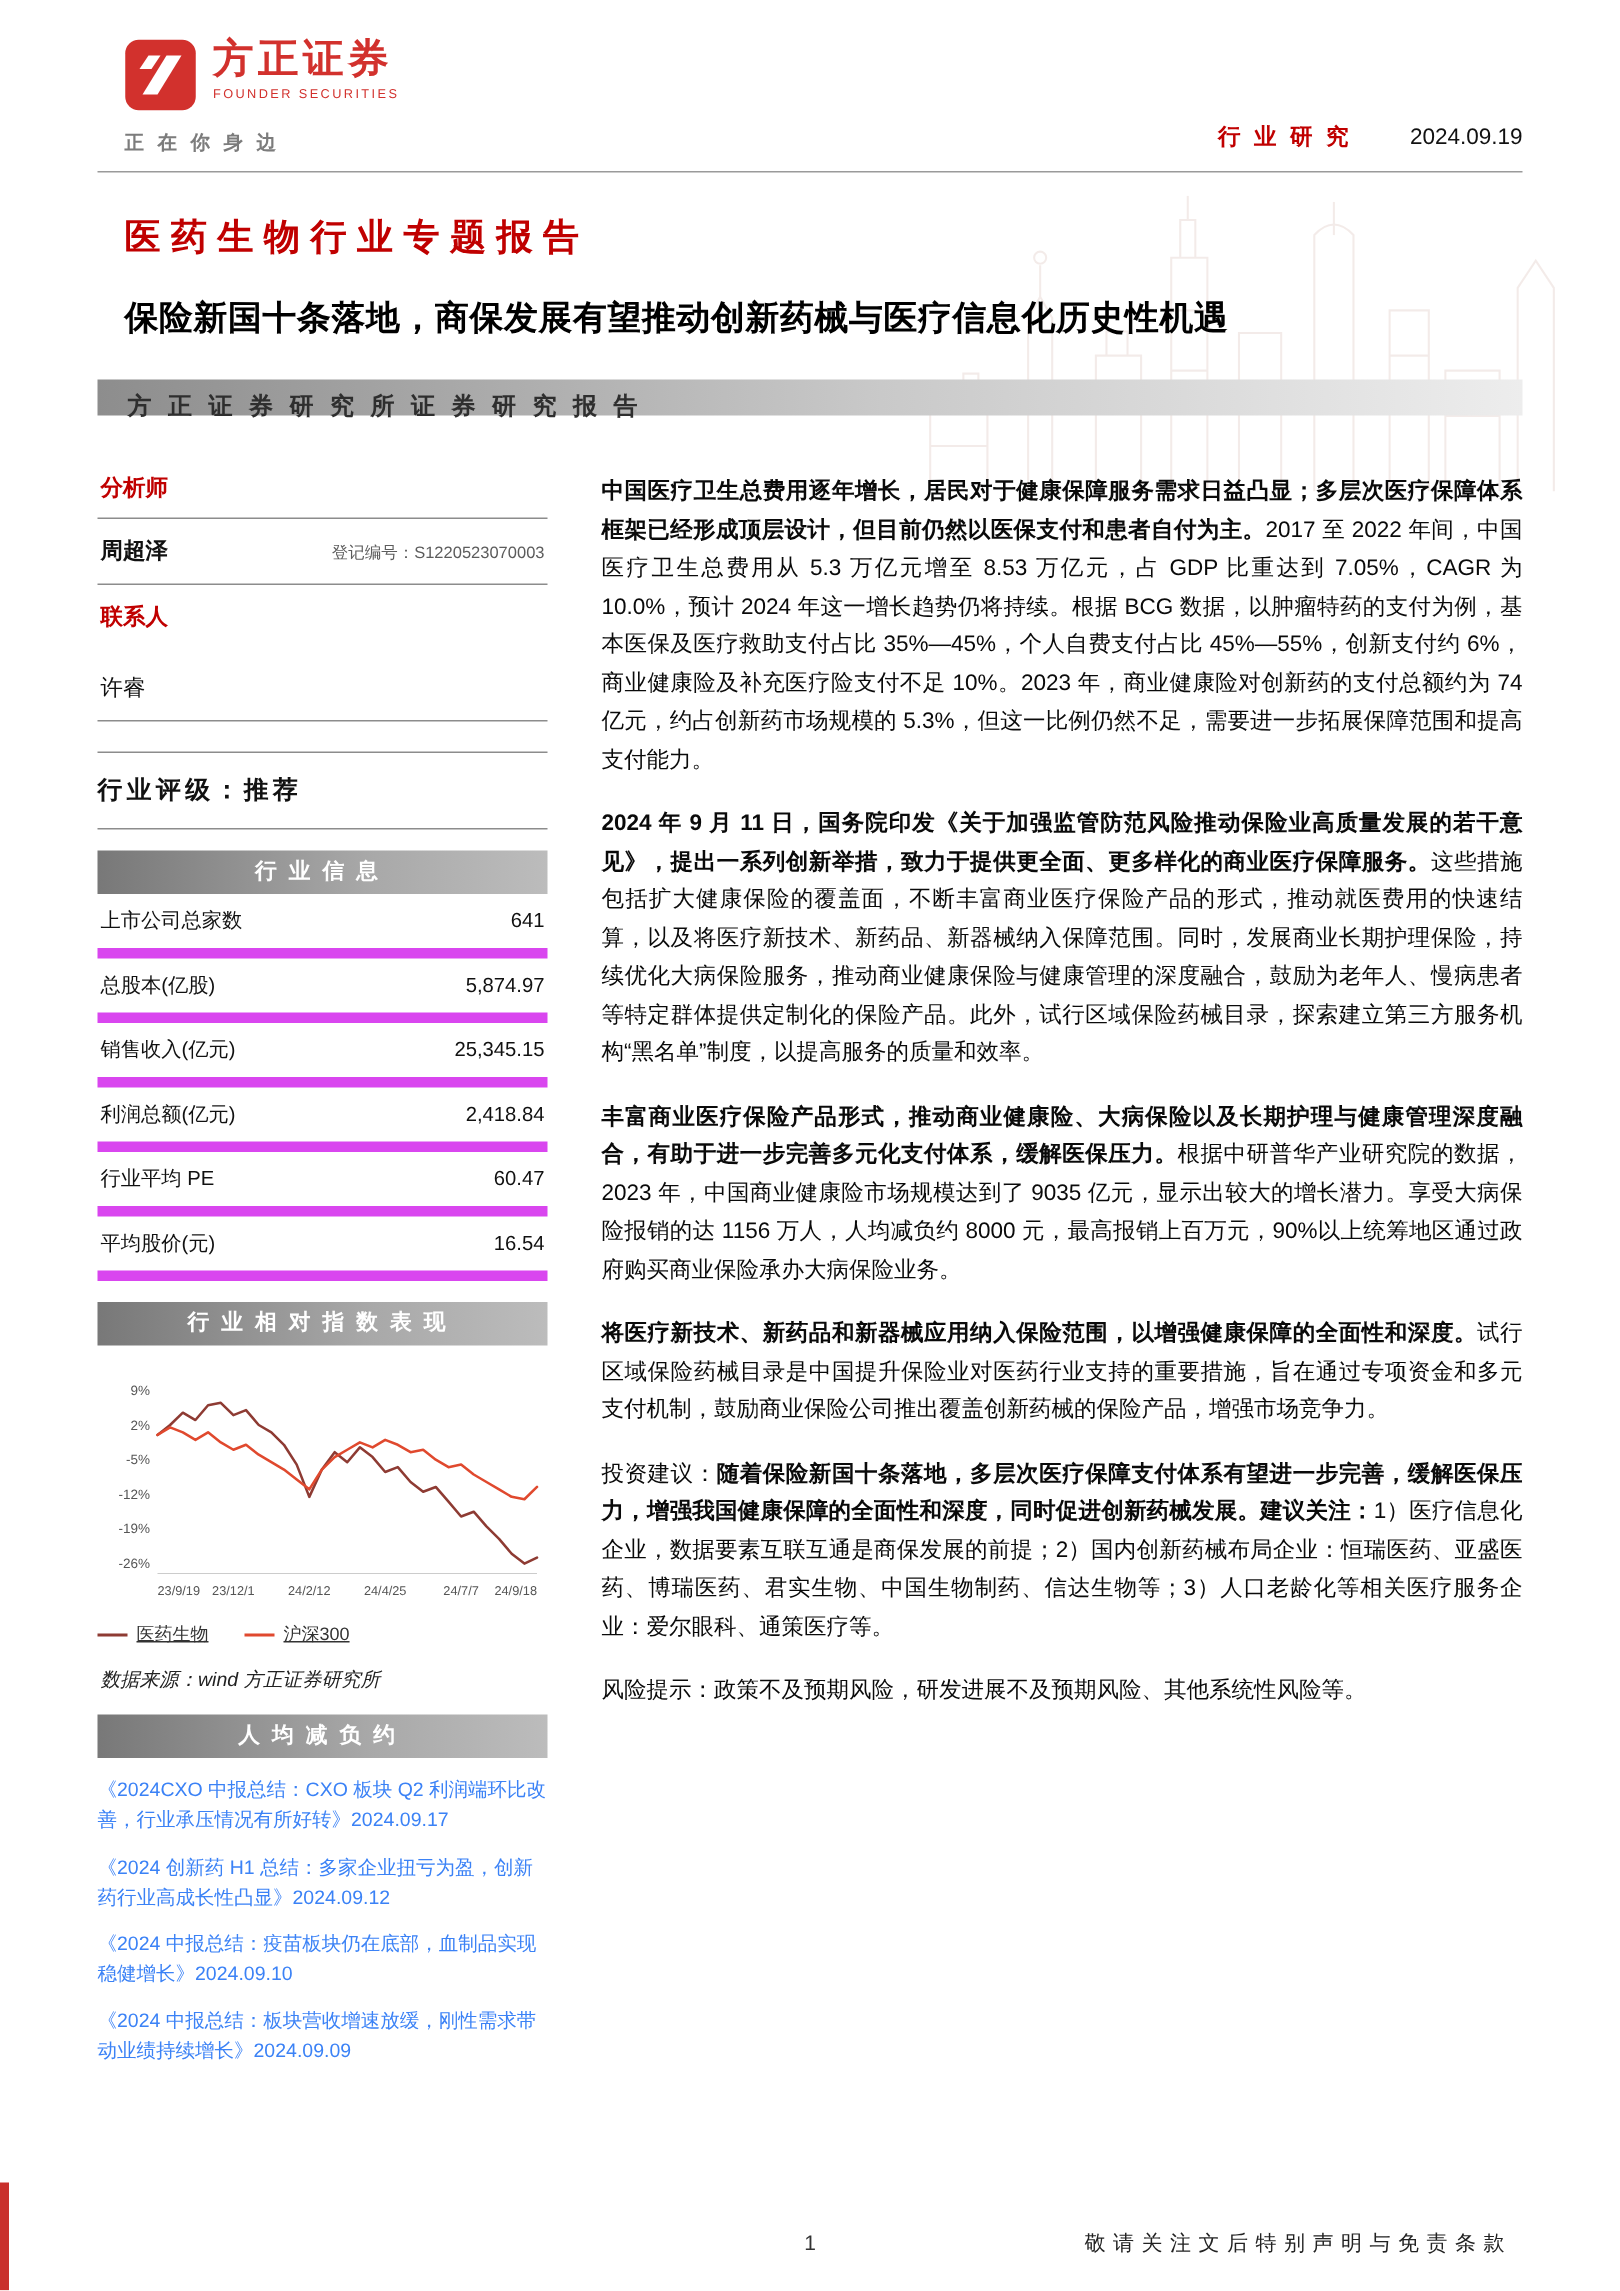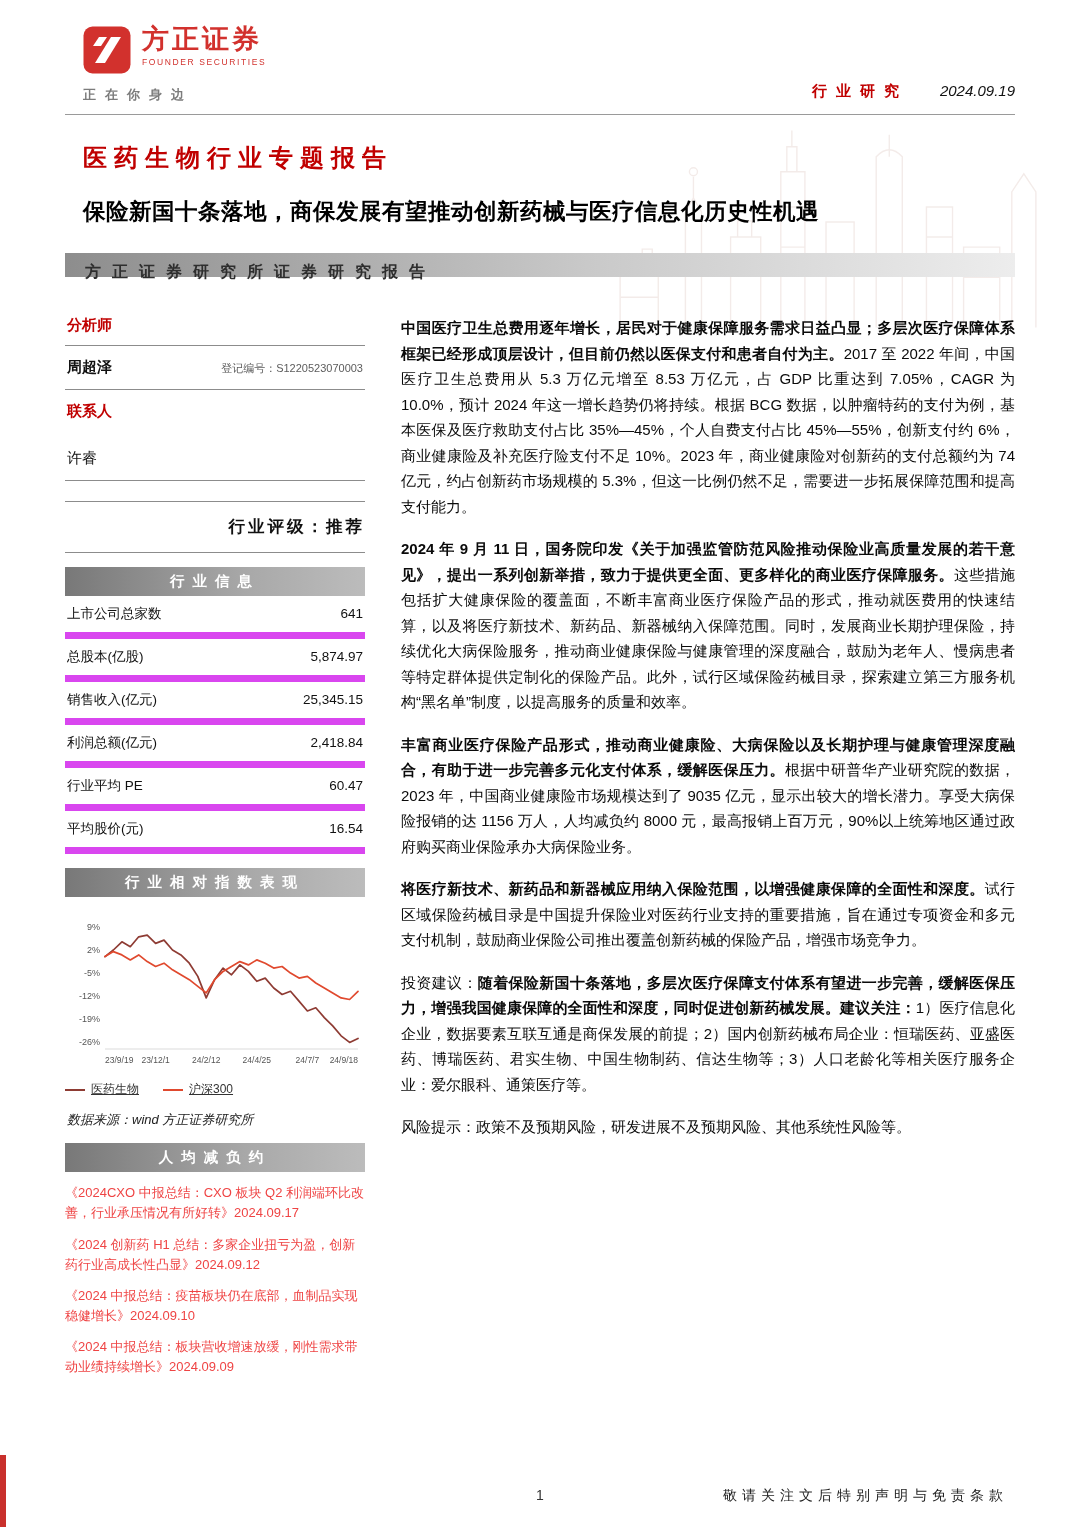--- a/index.html
+++ b/index.html
@@ -14,51 +14,51 @@
 
   
   .hdr{display:flex;justify-content:space-between;align-items:flex-end;margin-left:18px;}
   .brand-top{display:flex;align-items:flex-start;gap:11px;}
   .logo{width:48px;height:48px;flex:none;}
   .brand-cn{color:#d2312d;font-size:27px;font-weight:700;letter-spacing:3px;line-height:1;}
   .brand-en{color:#d2312d;font-size:8.5px;letter-spacing:1.6px;margin-top:4px;}
   .slogan{color:#7c7c7c;font-size:13px;font-weight:600;letter-spacing:9px;margin-top:12px;}
   .hdr-right{display:flex;align-items:baseline;gap:32px;padding-bottom:3px;}
   .category{color:#c00000;font-size:15px;font-weight:700;letter-spacing:9px;}
-  .date{font-size:15px;color:#111;font-style:italic;}
+  .date{font-size:15px;color:#111;}
   .hdr-rule{height:1px;background:#9a9a9a;margin-top:10px;}
 
   .series-label{color:#c00000;font-size:24px;font-weight:700;letter-spacing:7px;margin:27px 0 0 18px;}
   .title{font-size:22.5px;font-weight:700;color:#000;margin:23px 0 0 18px;letter-spacing:.5px;line-height:1.3;}
   .institute-bar{margin-top:27px;height:24px;line-height:38px;background:linear-gradient(90deg,#8d8d8d 0%,#c9c9c9 55%,#ededed 100%);color:#2e2e2e;font-weight:700;font-size:16px;letter-spacing:11px;padding-left:20px;}
 
   
   .cols{display:flex;gap:36px;margin-top:26px;align-items:flex-start;}
   .side{width:300px;flex:none;}
   .main{flex:1;padding-top:12px;}
 
   
   .an-label{color:#c00000;font-weight:700;font-size:15px;padding:13px 2px 10px;border-bottom:1px solid #8c8c8c;}
   .an-row{display:flex;justify-content:space-between;align-items:baseline;padding:12px 2px;border-bottom:1px solid #8c8c8c;}
   .an-name{font-weight:700;font-size:15px;}
   .an-id{font-size:11px;color:#5c5c5c;}
   .ct-row{display:flex;gap:28px;align-items:baseline;padding:12px 2px;border-bottom:1px solid #8c8c8c;flex-direction:column;}
   .ct-label{color:#c00000;font-weight:700;font-size:15px;}
   .ct-name{font-size:15px;}
-  .rating{font-weight:700;font-size:16.5px;letter-spacing:3px;text-align:right;padding:14px 0;margin-top:20px;border-top:1px solid #8c8c8c;border-bottom:1px solid #8c8c8c;}
+  .rating{font-weight:700;font-size:16.5px;letter-spacing:3px;text-align:left;padding:14px 0;margin-top:20px;border-top:1px solid #8c8c8c;border-bottom:1px solid #8c8c8c;}
   .gbar{margin-top:14px;height:29px;line-height:29px;background:linear-gradient(90deg,#787878 0%,#a8a8a8 60%,#bcbcbc 100%);color:#fff;text-align:center;font-size:14.5px;font-weight:700;letter-spacing:8px;}
   .info-row{display:flex;justify-content:space-between;align-items:baseline;padding:9px 2px;border-bottom:7px solid #d946ef;font-size:13.5px;}
   .info-val{text-align:right;}
   .chart{display:block;width:300px;height:172px;margin-top:10px;}
   .chart text{font-family:"Liberation Sans","DejaVu Sans",sans-serif;}
   .legend{display:flex;justify-content:flex-start;gap:24px;font-size:12px;color:#333;margin-top:2px;text-decoration:underline;}
   .legend .sw{display:inline-block;width:20px;height:0;border-top:2.5px solid #000;margin-right:6px;vertical-align:middle;}
   .source{font-style:italic;font-size:13px;color:#222;margin:13px 0 0 2px;}
   .related{margin-top:11px;}
-  .rel-item{font-size:13px;line-height:1.55;color:#ef4444;margin-bottom:11px;}
+  .rel-item{font-size:13px;line-height:1.55;color:#3b82f6;margin-bottom:11px;}
 
   
   .para{font-size:15px;line-height:1.7;color:#0a0a0a;text-align:justify;margin-bottom:17px;}
   .para b{font-weight:700;}
 
   
   .ftr{position:absolute;left:65px;right:65px;bottom:18px;height:22px;z-index:1;}
   .pageno{position:absolute;left:50%;transform:translateX(-50%);font-size:14px;color:#333;}
   .ftr-note{position:absolute;right:7px;top:0;font-size:14px;color:#222;letter-spacing:5px;text-align:right;}
   .red-edge{position:absolute;left:0;bottom:0;width:6px;height:72px;background:#c9302c;}

